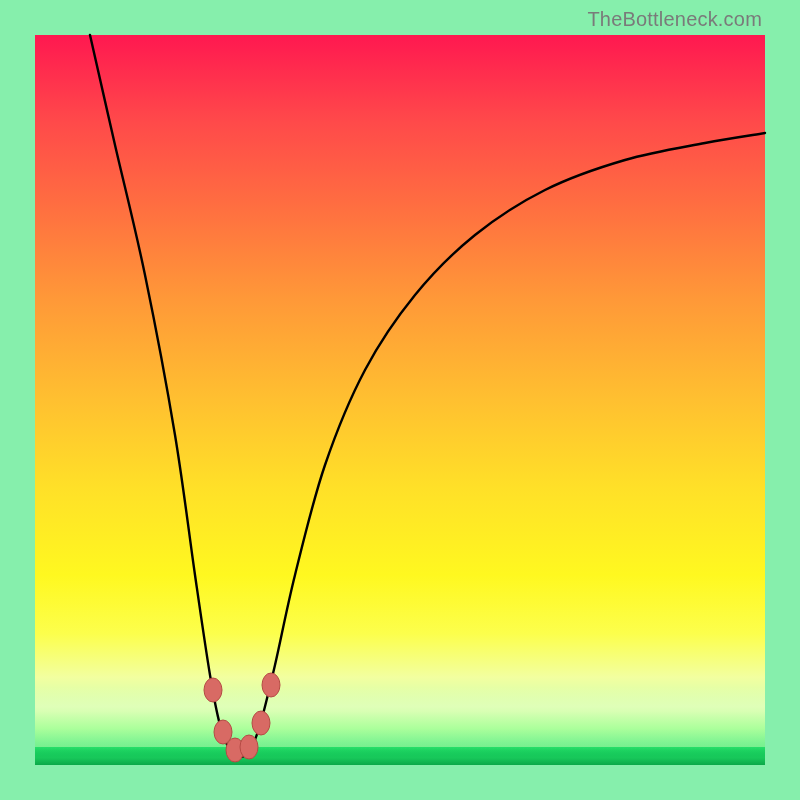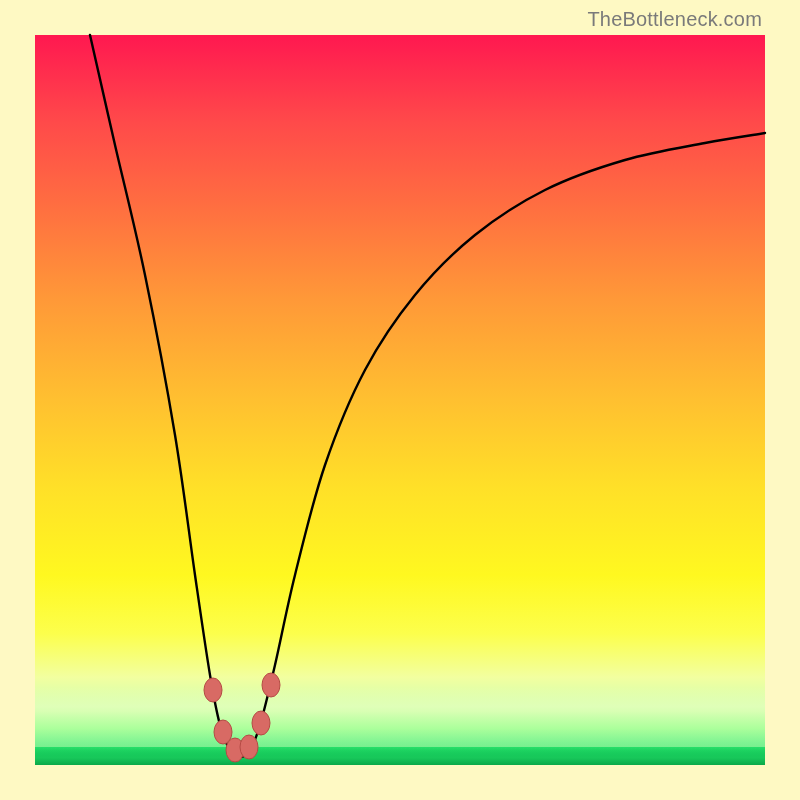--- a/index.html
+++ b/index.html
@@ -8,21 +8,21 @@
     width: 800px;
     height: 800px;
     overflow: hidden;
     background: #000;
     font-family: Arial, Helvetica, sans-serif;
   }
   .frame {
     position: relative;
     width: 800px;
     height: 800px;
-    background: #fef9c3;
+    background: #86efac;
   }
   .plot-area {
     position: absolute;
     left: 35px;
     top: 35px;
     width: 730px;
     height: 730px;
     background: linear-gradient(to bottom,
       #ff1850 0%,
       #ff4a4a 12%,

